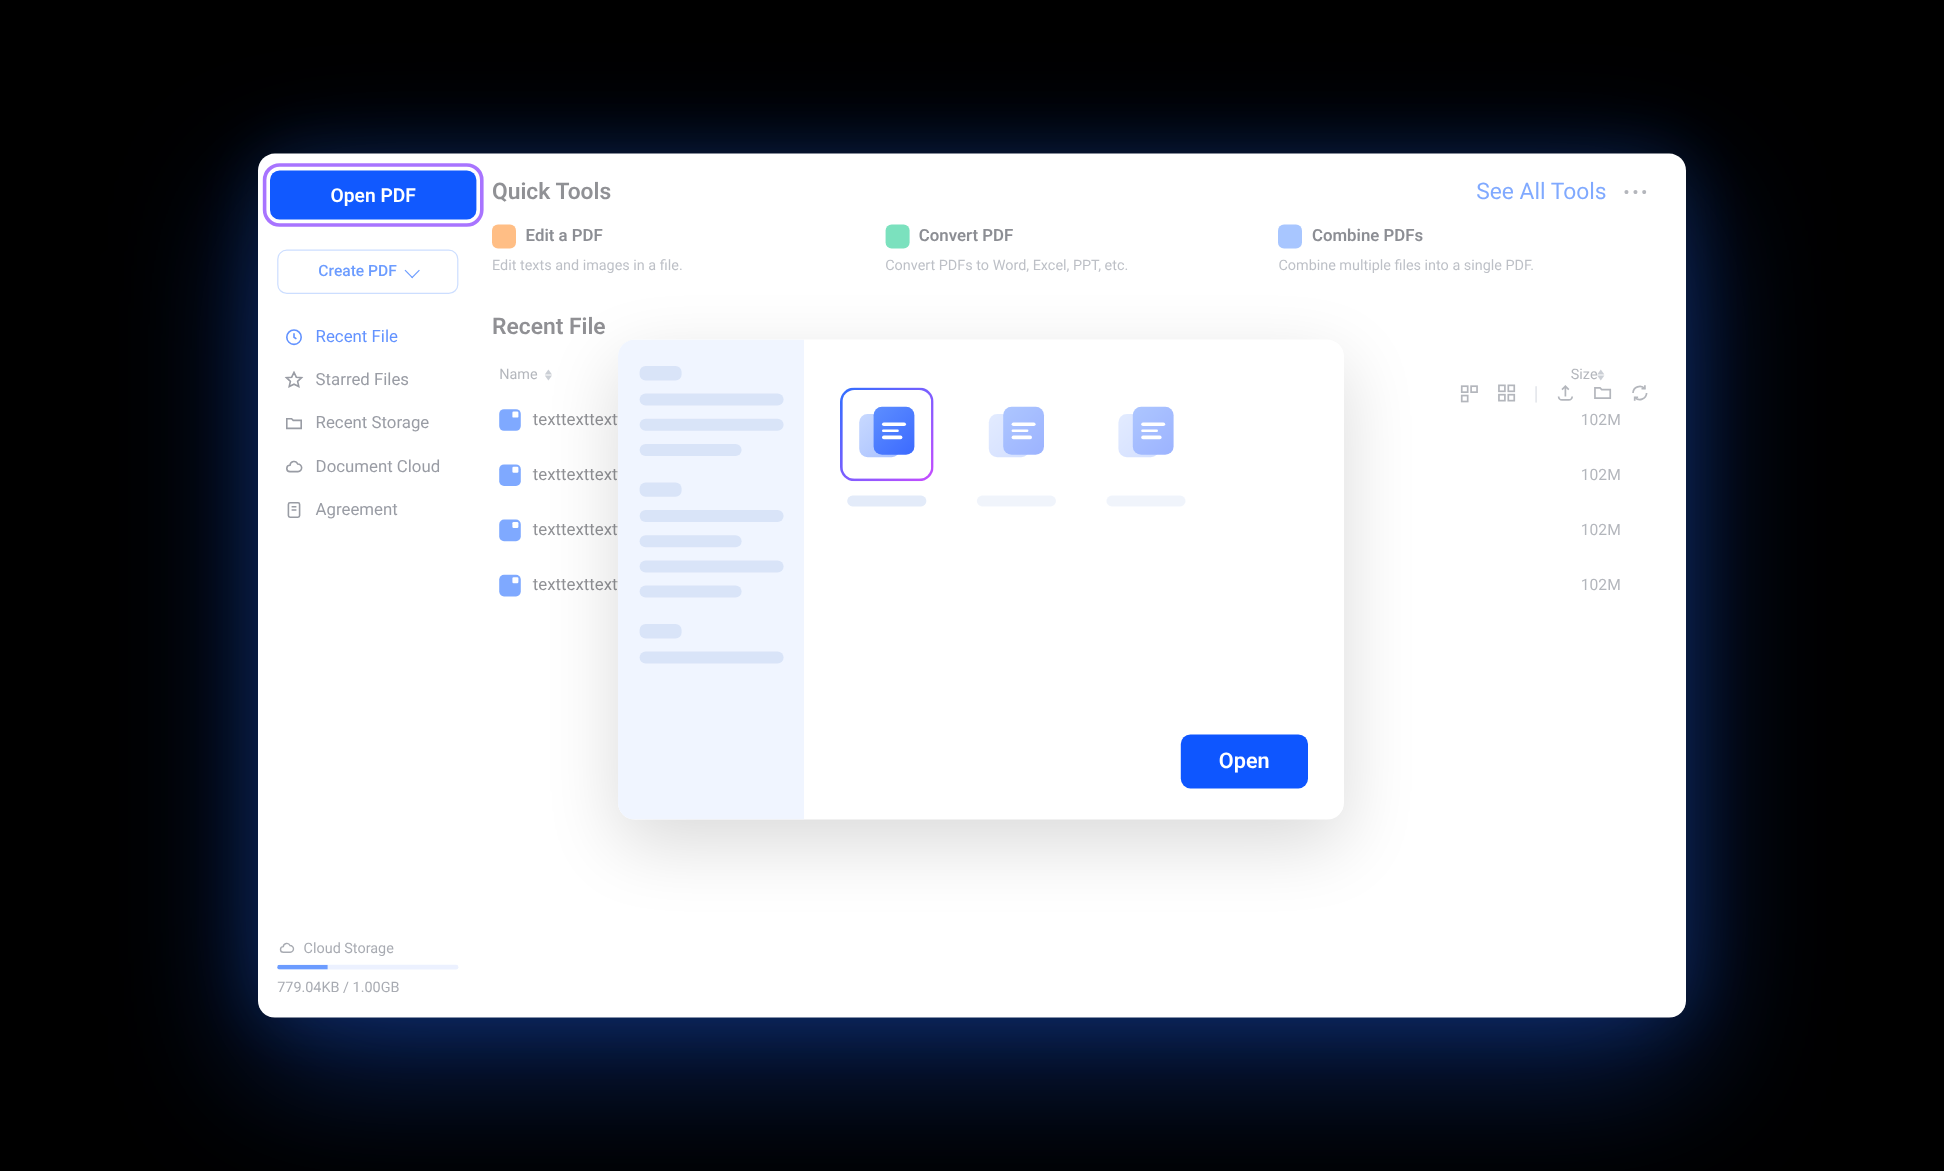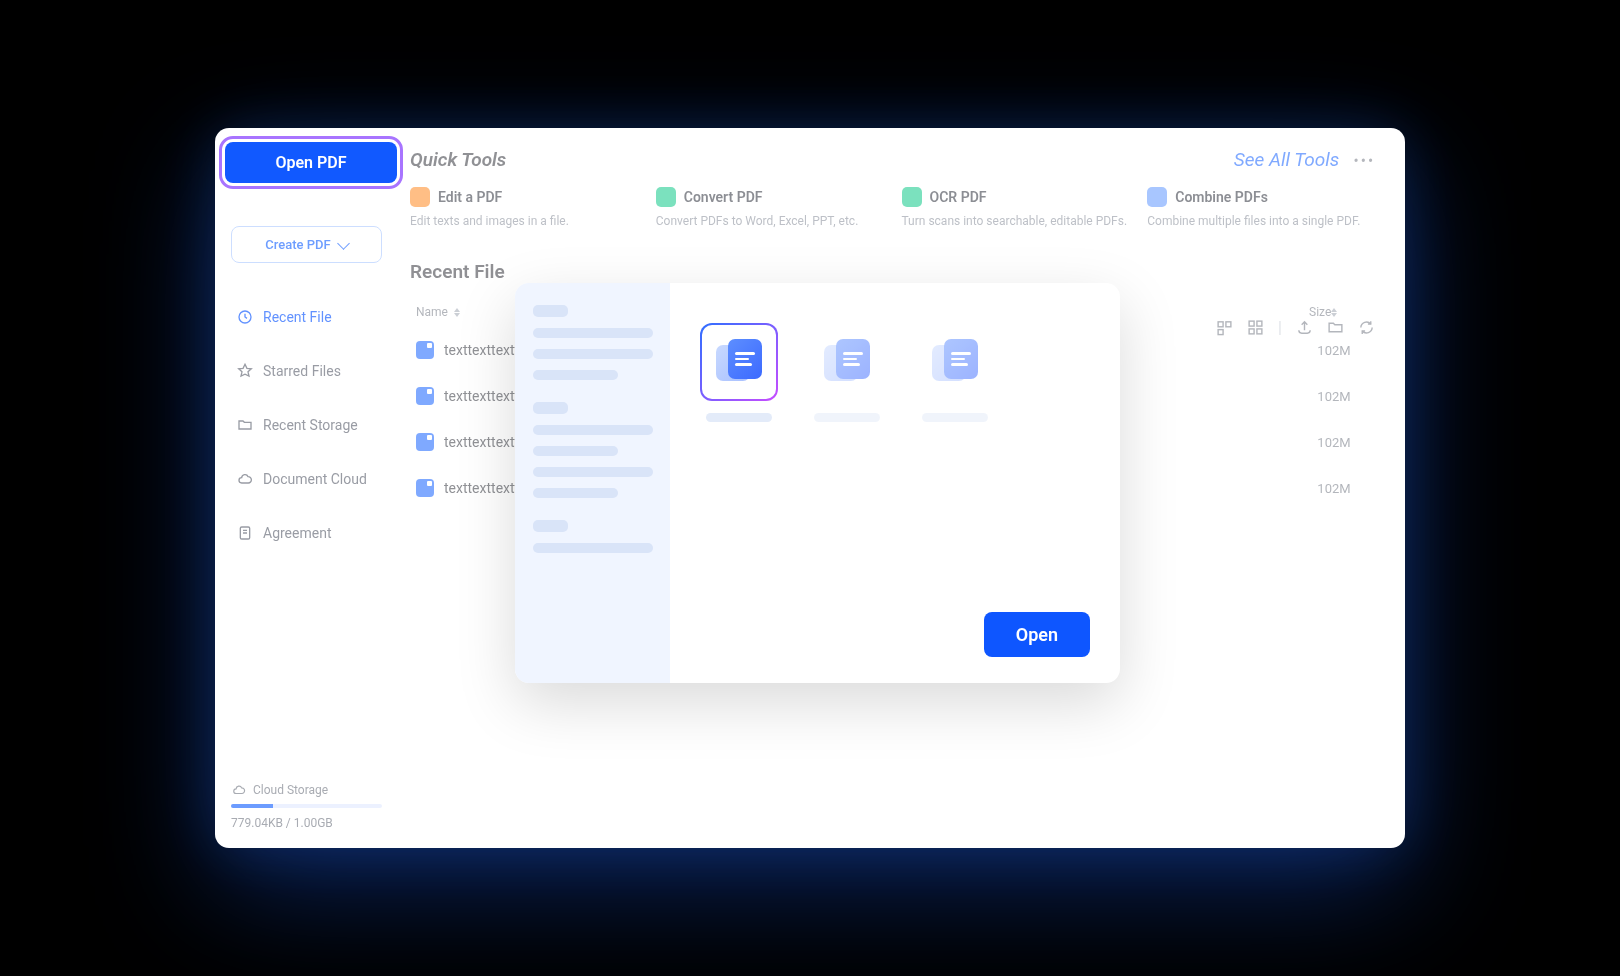--- a/index.html
+++ b/index.html
@@ -2,42 +2,42 @@
 <html><head>
 <meta charset="utf-8">
 <style>
 * { margin: 0; padding: 0; box-sizing: border-box; font-family: -apple-system, BlinkMacSystemFont, "Segoe UI", Roboto, sans-serif; }
 body { background: #000; display: flex; align-items: center; justify-content: center; min-height: 100vh; }
 .app-window {
   width: 1190px; height: 720px; background: #fff; border-radius: 14px; position: relative;
   box-shadow: 0 40px 120px rgba(30,100,255,0.35), 0 0 60px rgba(50,120,255,0.2);
   display: flex; overflow: hidden;
 }
-.sidebar { width: 185px; padding: 18px 18px 18px 16px; display: flex; flex-direction: column; opacity: 0.75; gap: 18px; }
+.sidebar { width: 185px; padding: 18px 18px 18px 16px; display: flex; flex-direction: column; opacity: 0.75; }
 .open-pdf-btn {
   background: #1159ff; color: #fff; font-weight: 600; font-size: 16px; border: none;
   border-radius: 8px; padding: 11px 0; margin-bottom: 12px; cursor: pointer;
   outline: 3px solid #a874ff; outline-offset: 3px; position: absolute; left: 10px; top: 14px; width: 172px; z-index: 5; opacity: 1;
 }
 .open-spacer { height: 62px; }
 .create-pdf-btn {
   display: flex; align-items: center; justify-content: center; gap: 8px;
   color: #3c7cff; background: #fff; border: 1px solid #bcd3ff; border-radius: 8px;
   padding: 10px 0; font-size: 13px; font-weight: 500; margin-bottom: 18px; cursor: pointer;
 }
 .chev { width: 9px; height: 9px; border-right: 1.5px solid #3c7cff; border-bottom: 1.5px solid #3c7cff; transform: rotate(45deg); margin-top: -3px; }
 .nav-item { display: flex; align-items: center; gap: 10px; padding: 10px 6px; font-size: 14px; color: #777b86; cursor: pointer; border-radius: 6px; }
 .nav-item.active { color: #2e6eff; }
 .ic { width: 16px; height: 16px; display: inline-flex; align-items: center; justify-content: center; }
 .storage { margin-top: auto; font-size: 12px; color: #8c9099; }
 .storage-label { display: flex; align-items: center; gap: 6px; margin-bottom: 6px; }
 .prog { height: 4px; background: #e6edff; border-radius: 4px; overflow: hidden; margin-bottom: 8px; }
 .prog-fill { height: 100%; width: 28%; background: #3c7cff; }
 .main { flex: 1; padding: 20px 30px 0 10px; opacity: 0.65; position: relative; }
-.tools-header { display: flex; align-items: center; justify-content: space-between; margin-bottom: 16px; font-style: italic; }
+.tools-header { display: flex; align-items: center; justify-content: space-between; margin-bottom: 16px; }
 .tools-title { font-size: 19px; font-weight: 600; color: #55565c; }
 .see-all { color: #3c7cff; font-size: 19px; cursor: pointer; }
 .dots { color: #8c9099; margin-left: 10px; letter-spacing: 2px; }
 .tool-row { display: flex; gap: 18px; margin-bottom: 30px; }
 .tool { flex: 1; }
 .tool-head { display: flex; align-items: center; gap: 8px; font-size: 14px; font-weight: 600; color: #4f525b; margin-bottom: 6px; }
 .tool-ic { width: 20px; height: 20px; border-radius: 5px; }
 .tool-desc { font-size: 12px; color: #9a9fa9; line-height: 1.45; }
 .section-title { font-size: 19px; font-weight: 600; color: #55565c; margin-bottom: 14px; }
 .list-header { display: flex; align-items: center; padding: 8px 6px; font-size: 12px; color: #8c9099; }
@@ -169,27 +169,20 @@
       </div>
       <div class="tool">
         <div class="tool-head">
             <span class="tool-ic" style="background:#35d19b"></span>
             <span>Convert PDF</span>
           </div>
         <div class="tool-desc">Convert PDFs to Word, Excel, PPT, etc.</div>
       </div>
       <div class="tool">
         <div class="tool-head">
-            <span class="tool-ic" style="background:#35d19b"></span>
-            <span>OCR PDF</span>
-          </div>
-        <div class="tool-desc">Turn scans into searchable, editable PDFs.</div>
-      </div>
-      <div class="tool">
-        <div class="tool-head">
             <span class="tool-ic" style="background:#7aa8ff"></span>
             <span>Combine PDFs</span>
           </div>
         <div class="tool-desc">Combine multiple files into a single PDF.</div>
       </div>
     </div>
 
     <div class="section-title">Recent File</div>
 
     <div class="toolbar-icons">

